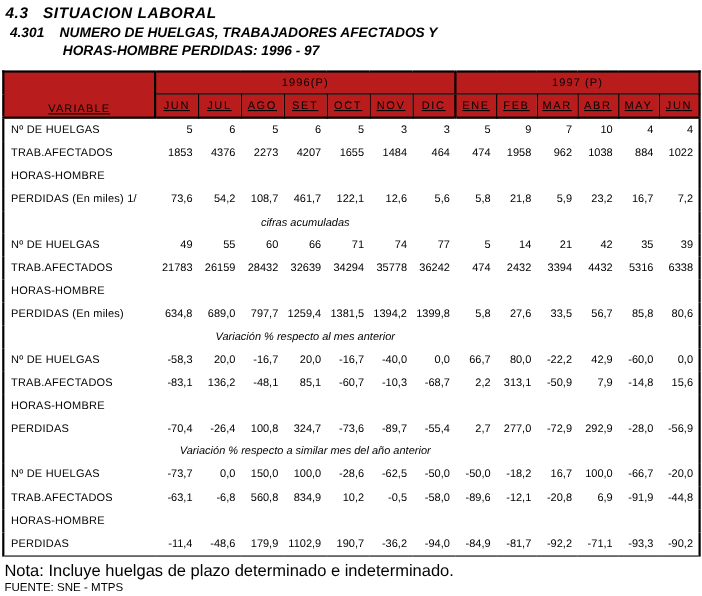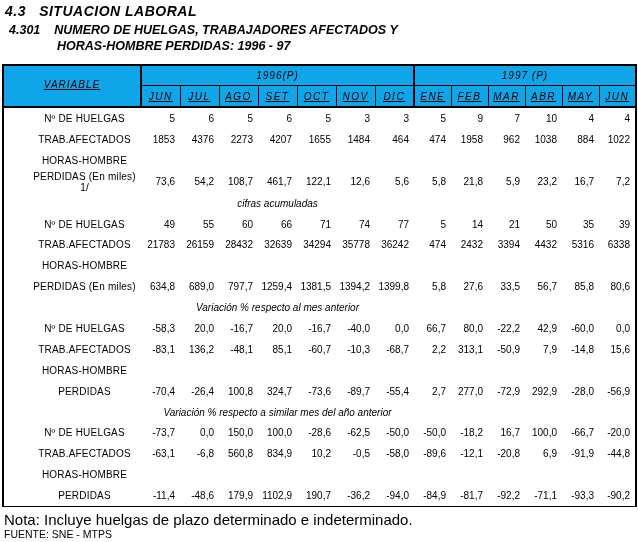--- a/index.html
+++ b/index.html
@@ -30,42 +30,41 @@
     position: absolute; top: 64px; left: 2px;
     border-collapse: collapse; table-layout: fixed;
     border: 2px solid #000;
     border-bottom: 1px solid #000;
   }
   col.c-label { width: 138px; }
   col.c-96 { width: 39px; }
   col.c-97 { width: 37px; }
   thead { border-bottom: 2px solid #000; }
   thead th {
-    background: #0ea5e9;
+    background: #b91c1c;
     border: 1px solid #000;
     font-weight: normal; font-size: 10px;
     padding: 0;
-    font-style: italic;
   }
   thead tr.h1 th { height: 19px; }
   thead tr.h2 th { height: 20px; }
   th.var-cell {
     vertical-align: bottom; text-align: center;
     text-decoration: underline; letter-spacing: 1px;
-    padding-bottom: 16px;
+    padding-bottom: 1px;
     border-right: 2px solid #000;
   }
   th.year { letter-spacing: 1px; }
   th.y2, th.m97 { border-left: 2px solid #000; }
   th.mon { text-decoration: underline; letter-spacing: 1.5px; }
   tbody td {
     font-size: 10px; height: 20.9px; padding: 0;
     vertical-align: middle; border: none;
   }
-  tbody td.label { text-align: center; padding-left: 24px; letter-spacing: 0.2px; }
+  tbody td.label { text-align: left; padding-left: 6px; letter-spacing: 0.2px; }
   tbody td.num { text-align: right; padding-right: 5px; }
   tbody td.section { text-align: center; font-style: italic; }
   .note-line {
     position: absolute; top: 511px; left: 4px;
     font-size: 15px;
   }
   .source-line {
     position: absolute; top: 528px; left: 4px;
     font-size: 10.5px;
   }
@@ -191,21 +190,21 @@
         <td class="num">49</td>
         <td class="num">55</td>
         <td class="num">60</td>
         <td class="num">66</td>
         <td class="num">71</td>
         <td class="num">74</td>
         <td class="num">77</td>
         <td class="num">5</td>
         <td class="num">14</td>
         <td class="num">21</td>
-        <td class="num">50</td>
+        <td class="num">42</td>
         <td class="num">35</td>
         <td class="num">39</td>
       </tr>
       <tr>
         <td class="label">TRAB.AFECTADOS</td>
         <td class="num">21783</td>
         <td class="num">26159</td>
         <td class="num">28432</td>
         <td class="num">32639</td>
         <td class="num">34294</td>

